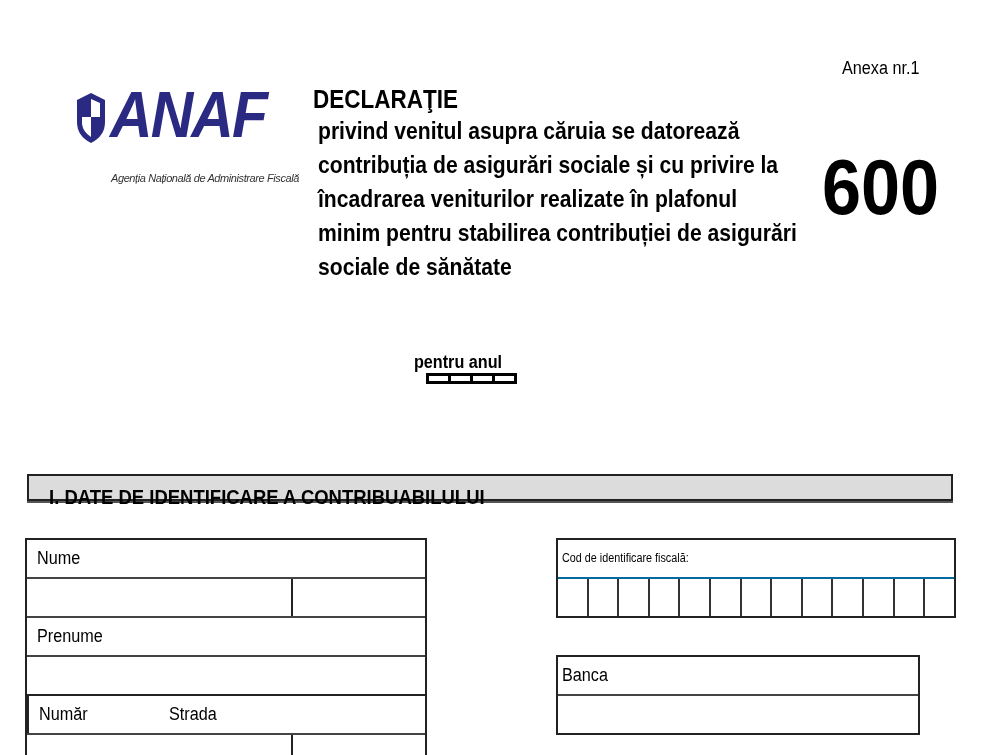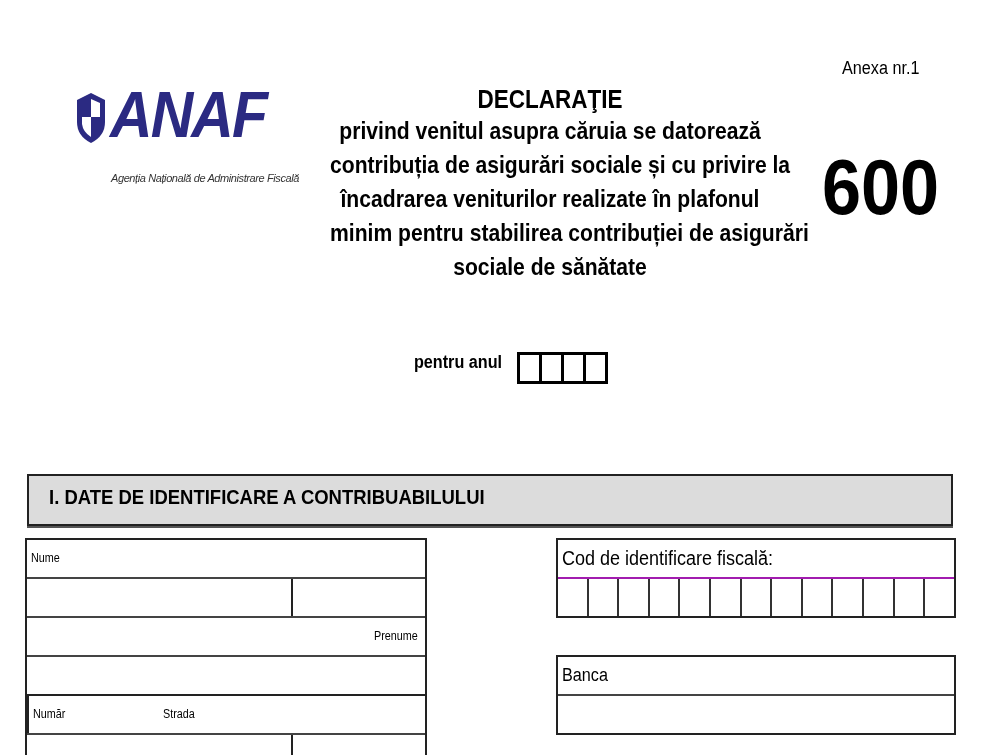--- a/index.html
+++ b/index.html
@@ -10,61 +10,61 @@
   
   .logo { left:73px; top:88px; width:215px; height:90px;font-style:italic; }
   .logo .shield { position:absolute; left:2px; top:4px; width:32px; height:52px; }
   .logo .wordmark { position:absolute; left:37px; top:-6px; font-weight:bold;
                     font-size:64px; letter-spacing:-2px; color:#2b2a82; line-height:66px;
                     transform:scaleX(0.92); transform-origin:left top; }
   .logo .agency { position:absolute; left:38px; top:84px; font-size:11px; color:#333;
                   letter-spacing:-0.4px; white-space:nowrap; }
 
   
-  .title-block { left:300px; top:84px; width:500px; text-align:center; font-weight:bold; }
+  .title-block { left:288px; top:84px; width:500px; font-weight:bold; }
   .title-block .t1 { font-size:25px; line-height:30px; transform:scaleX(0.9); }
   .title-block .t2 { font-size:24px; line-height:34px; transform:scaleX(0.88); white-space:nowrap; }
 
   .annex { left:842px; top:58px; font-size:18px; transform:scaleX(0.9); transform-origin:left; }
   .form-no { left:822px; top:142px; font-size:78px; font-weight:bold; line-height:90px;
              transform:scaleX(0.9); transform-origin:left; }
 
-  .year-row { left:409px; top:352px; height:32px; display:flex; align-items:flex-start; }
+  .year-row { left:409px; top:352px; height:32px; display:flex; align-items:flex-end;flex-direction:column; }
   .year-label { font-weight:bold; font-size:18px; margin-right:10px; transform:scaleX(0.9); }
   .year-boxes { display:flex; border:3px solid #000; height:26px; }
   .year-boxes div { width:19px; border-right:3px solid #000; }
   .year-boxes div:last-child { border-right:none; }
 
   
-  .section-header { left:27px; top:474px; width:926px; height:52px;
+  .section-header { left:27px; top:474px; width:926px; height:27px;
                     background:#dcdcdc; border:2px solid #222; box-sizing:border-box;
                     box-shadow:0 2px 0 #555; }
   .section-header span { position:absolute; left:20px; top:9px; font-weight:bold; font-size:21px;
                          transform:scaleX(0.88); transform-origin:left; white-space:nowrap; }
 
   
   .ltable { left:25px; top:538px; width:398px; border-left:2px solid #222; border-right:2px solid #222; border-top:2px solid #222; }
   .row { display:flex; border-bottom:2px solid #444; box-sizing:border-box; }
-  .cell { height:37px; box-sizing:border-box; font-size:12px; padding-left:4px; line-height:37px; }
+  .cell { height:37px; box-sizing:border-box; font-size:18px; padding-left:10px; line-height:37px; }
   .cell span { display:inline-block; transform:scaleX(0.9); transform-origin:left; white-space:nowrap; }
   .cell.split { border-left:2px solid #222; }
   .c-main { width:264px; }
   .c-side { width:132px; }
-  .c-full { width:396px;text-align:right; }
+  .c-full { width:396px; }
 
   
   .rbox { border:2px solid #222; box-sizing:border-box; }
   .cif { left:556px; top:538px; width:400px; }
-  .cif .label { height:37px; border-bottom:2px solid #a21caf; font-size:20px; line-height:37px; padding-left:4px; }
+  .cif .label { height:37px; border-bottom:2px solid #0369a1; font-size:12px; line-height:37px; padding-left:4px; }
   .cif .label span { display:inline-block; transform:scaleX(0.9); transform-origin:left; }
   .cif .digits { display:flex; height:37px; }
   .cif .digits div { flex:1; border-right:2px solid #333; }
   .cif .digits div:last-child { border-right:none; }
 
-  .bank { left:556px; top:655px; width:400px; }
+  .bank { left:556px; top:655px; width:364px; }
   .bank .label { height:37px; border-bottom:2px solid #444; font-size:18px; line-height:37px; padding-left:4px; }
   .bank .label span { display:inline-block; transform:scaleX(0.9); transform-origin:left; }
   .bank .value { height:37px; }
 </style>
 </head>
 <body>
 
 <div class="abs logo">
   <svg class="shield" viewBox="0 0 32 52">
     <path d="M16 1 L30 8 L30 30 Q30 44 16 51 Q2 44 2 30 L2 8 Z" fill="#2b2a82"></path>

